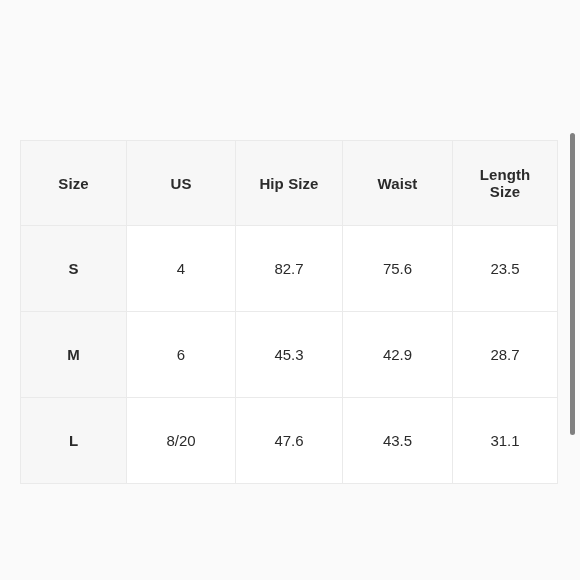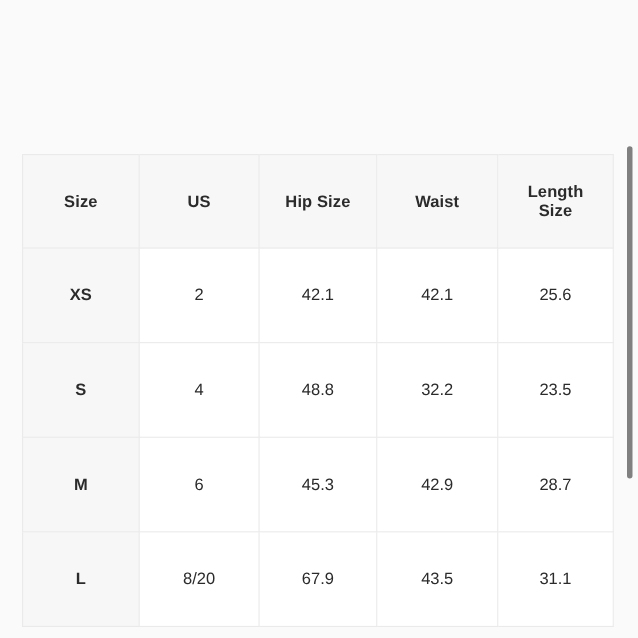--- a/index.html
+++ b/index.html
@@ -112,44 +112,37 @@
         <tr>
           <th>Size</th>
           <th>US</th>
           <th>Hip Size</th>
           <th>Waist</th>
           <th>Length Size</th>
         </tr>
       </thead>
       <tbody>
         <tr>
-          <td class="size-col">XS</td>
-          <td>2</td>
-          <td>42.1</td>
-          <td>42.1</td>
-          <td>25.6</td>
-        </tr>
-        <tr>
           <td class="size-col">S</td>
           <td>4</td>
-          <td>48.8</td>
-          <td>32.2</td>
+          <td>82.7</td>
+          <td>75.6</td>
           <td>23.5</td>
         </tr>
         <tr>
           <td class="size-col">M</td>
           <td>6</td>
           <td>45.3</td>
           <td>42.9</td>
           <td>28.7</td>
         </tr>
         <tr>
           <td class="size-col">L</td>
           <td>8/20</td>
-          <td>67.9</td>
+          <td>47.6</td>
           <td>43.5</td>
           <td>31.1</td>
         </tr>
       </tbody>
     </table>
   </div>
 
   <div class="scrollbar-track">
     <div class="scrollbar-thumb"></div>
   </div>

